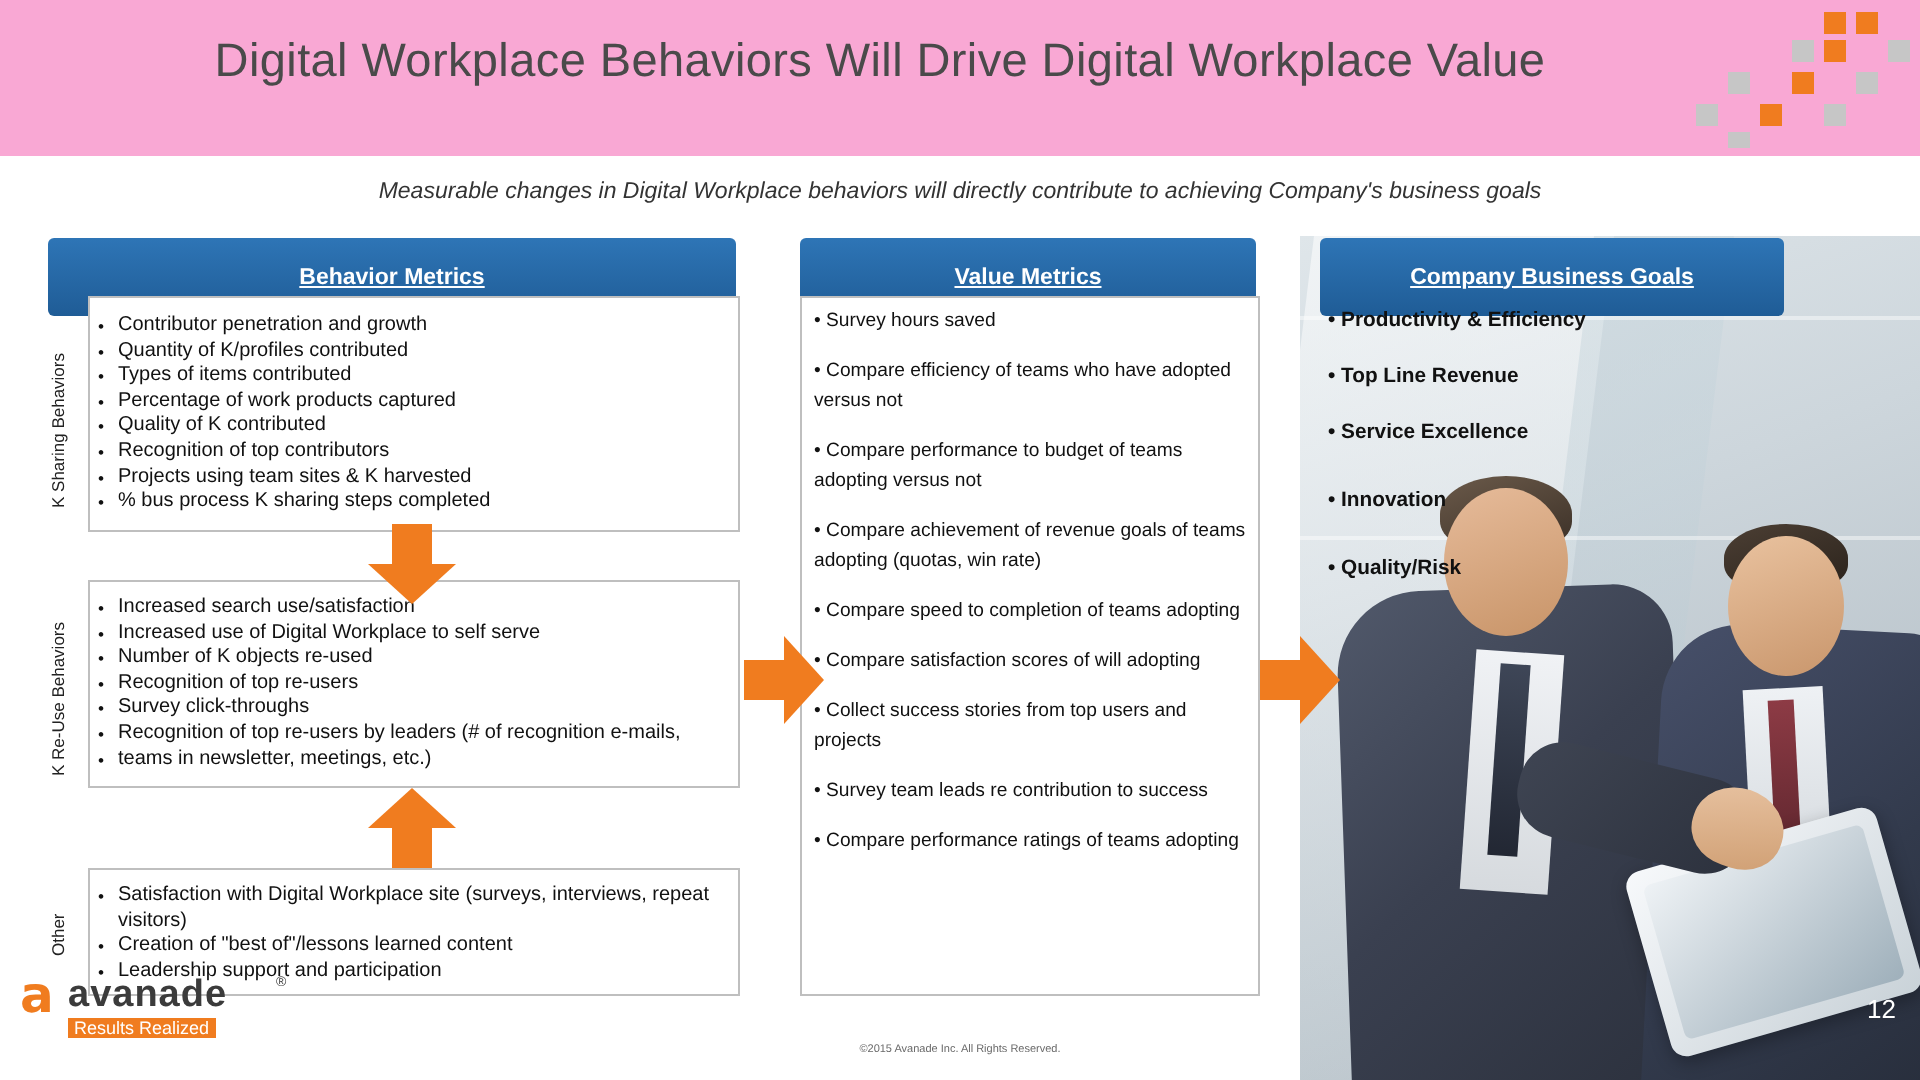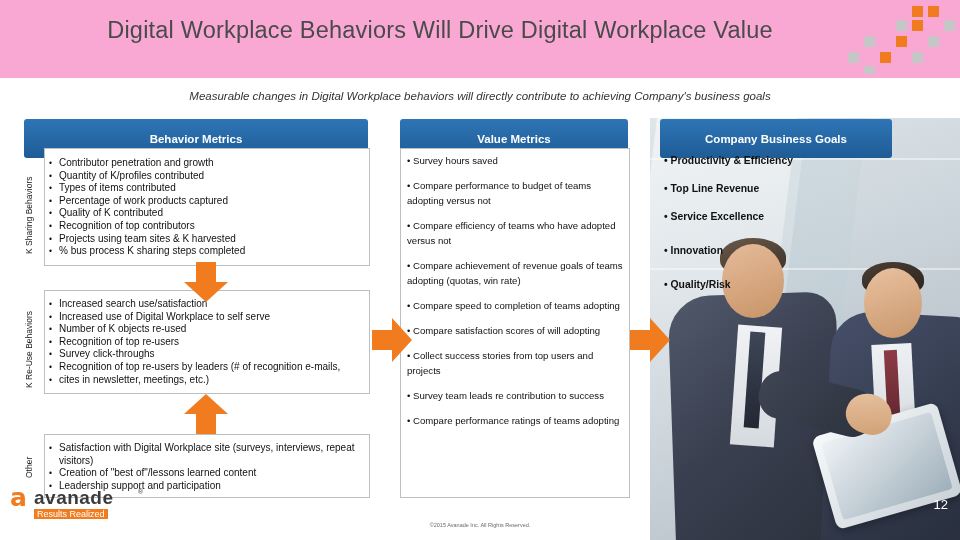--- a/index.html
+++ b/index.html
@@ -61,21 +61,21 @@
       background:linear-gradient(150deg,#eef2f5,#9fb0bb);}
 
   
   .vlabel{position:absolute;writing-mode:vertical-rl;transform:rotate(180deg);
       font-size:8.5px;color:#222;text-align:center;}
 
   
   .colhead{position:absolute;height:39px;border-radius:3px;
       background:linear-gradient(180deg,#2e75b6 0%,#1f5c96 100%);
       color:#ffffff;font-size:11.5px;font-weight:bold;
-      display:flex;align-items:center;justify-content:center;}
+      display:flex;align-items:center;justify-content:center;text-decoration:underline;}
 
   
   .box{position:absolute;border:1px solid #bfbfbf;background:#ffffff;}
   .bullets{font-size:10px;line-height:12.6px;color:#111;}
   .bullets div{white-space:nowrap;}
 
   .vbul{position:absolute;font-size:9.6px;line-height:15px;color:#111;}
   .vbul div{margin-bottom:10px;}
 
   .gbul{position:absolute;font-size:10.4px;line-height:14px;color:#111;font-weight:bold;}
@@ -188,21 +188,21 @@
   </div>
 </div>
 
 <div class="box" style="left:44px;top:290px;width:324px;height:102px;">
   <div class="bullets" style="position:absolute;left:14px;top:7px;">
     <div>Increased search use/satisfaction</div>
     <div>Increased use of Digital Workplace to self serve</div>
     <div>Number of K objects re-used</div>
     <div>Recognition of top re-users</div>
     <div>Survey click-throughs</div>
-    <div style="white-space:normal;width:300px;">Recognition of top re-users by leaders (# of recognition e-mails, cites in newsletter, meetings, etc.)</div>
+    <div style="white-space:normal;width:300px;">Recognition of top re-users by leaders (# of recognition e-mails, teams in newsletter, meetings, etc.)</div>
   </div>
   <div style="position:absolute;left:4px;top:7px;font-size:8.6px;line-height:12.6px;color:#111;">
     <div>•</div>
       <div>•</div>
       <div>•</div>
       <div>•</div>
     <div>•</div>
       <div>•</div>
       <div>•</div>
   </div>
@@ -217,22 +217,22 @@
   <div style="position:absolute;left:4px;top:7px;font-size:8.6px;line-height:12.6px;color:#111;">
     <div>•</div>
       <div style="margin-top:12.6px;">•</div>
       <div>•</div>
   </div>
 </div>
 
 <div class="box" style="left:400px;top:148px;width:228px;height:348px;">
   <div class="vbul" style="left:6px;top:4px;width:216px;">
     <div>• <span>Survey hours saved</span></div>
+    <div>• <span>Compare efficiency of teams who have adopted versus not</span></div>
     <div>• <span>Compare performance to budget of teams adopting versus not</span></div>
-    <div>• <span>Compare efficiency of teams who have adopted versus not</span></div>
     <div>• <span>Compare achievement of revenue goals of teams adopting (quotas, win rate)</span></div>
     <div>• <span>Compare speed to completion of teams adopting</span></div>
     <div>• <span>Compare satisfaction scores of will adopting</span></div>
     <div>• <span>Collect success stories from top users and projects</span></div>
     <div>• <span>Survey team leads re contribution to success</span></div>
     <div>• <span>Compare performance ratings of teams adopting</span></div>
   </div>
 </div>
 
 <div class="gbul" style="left:664px;top:154px;width:200px;">

